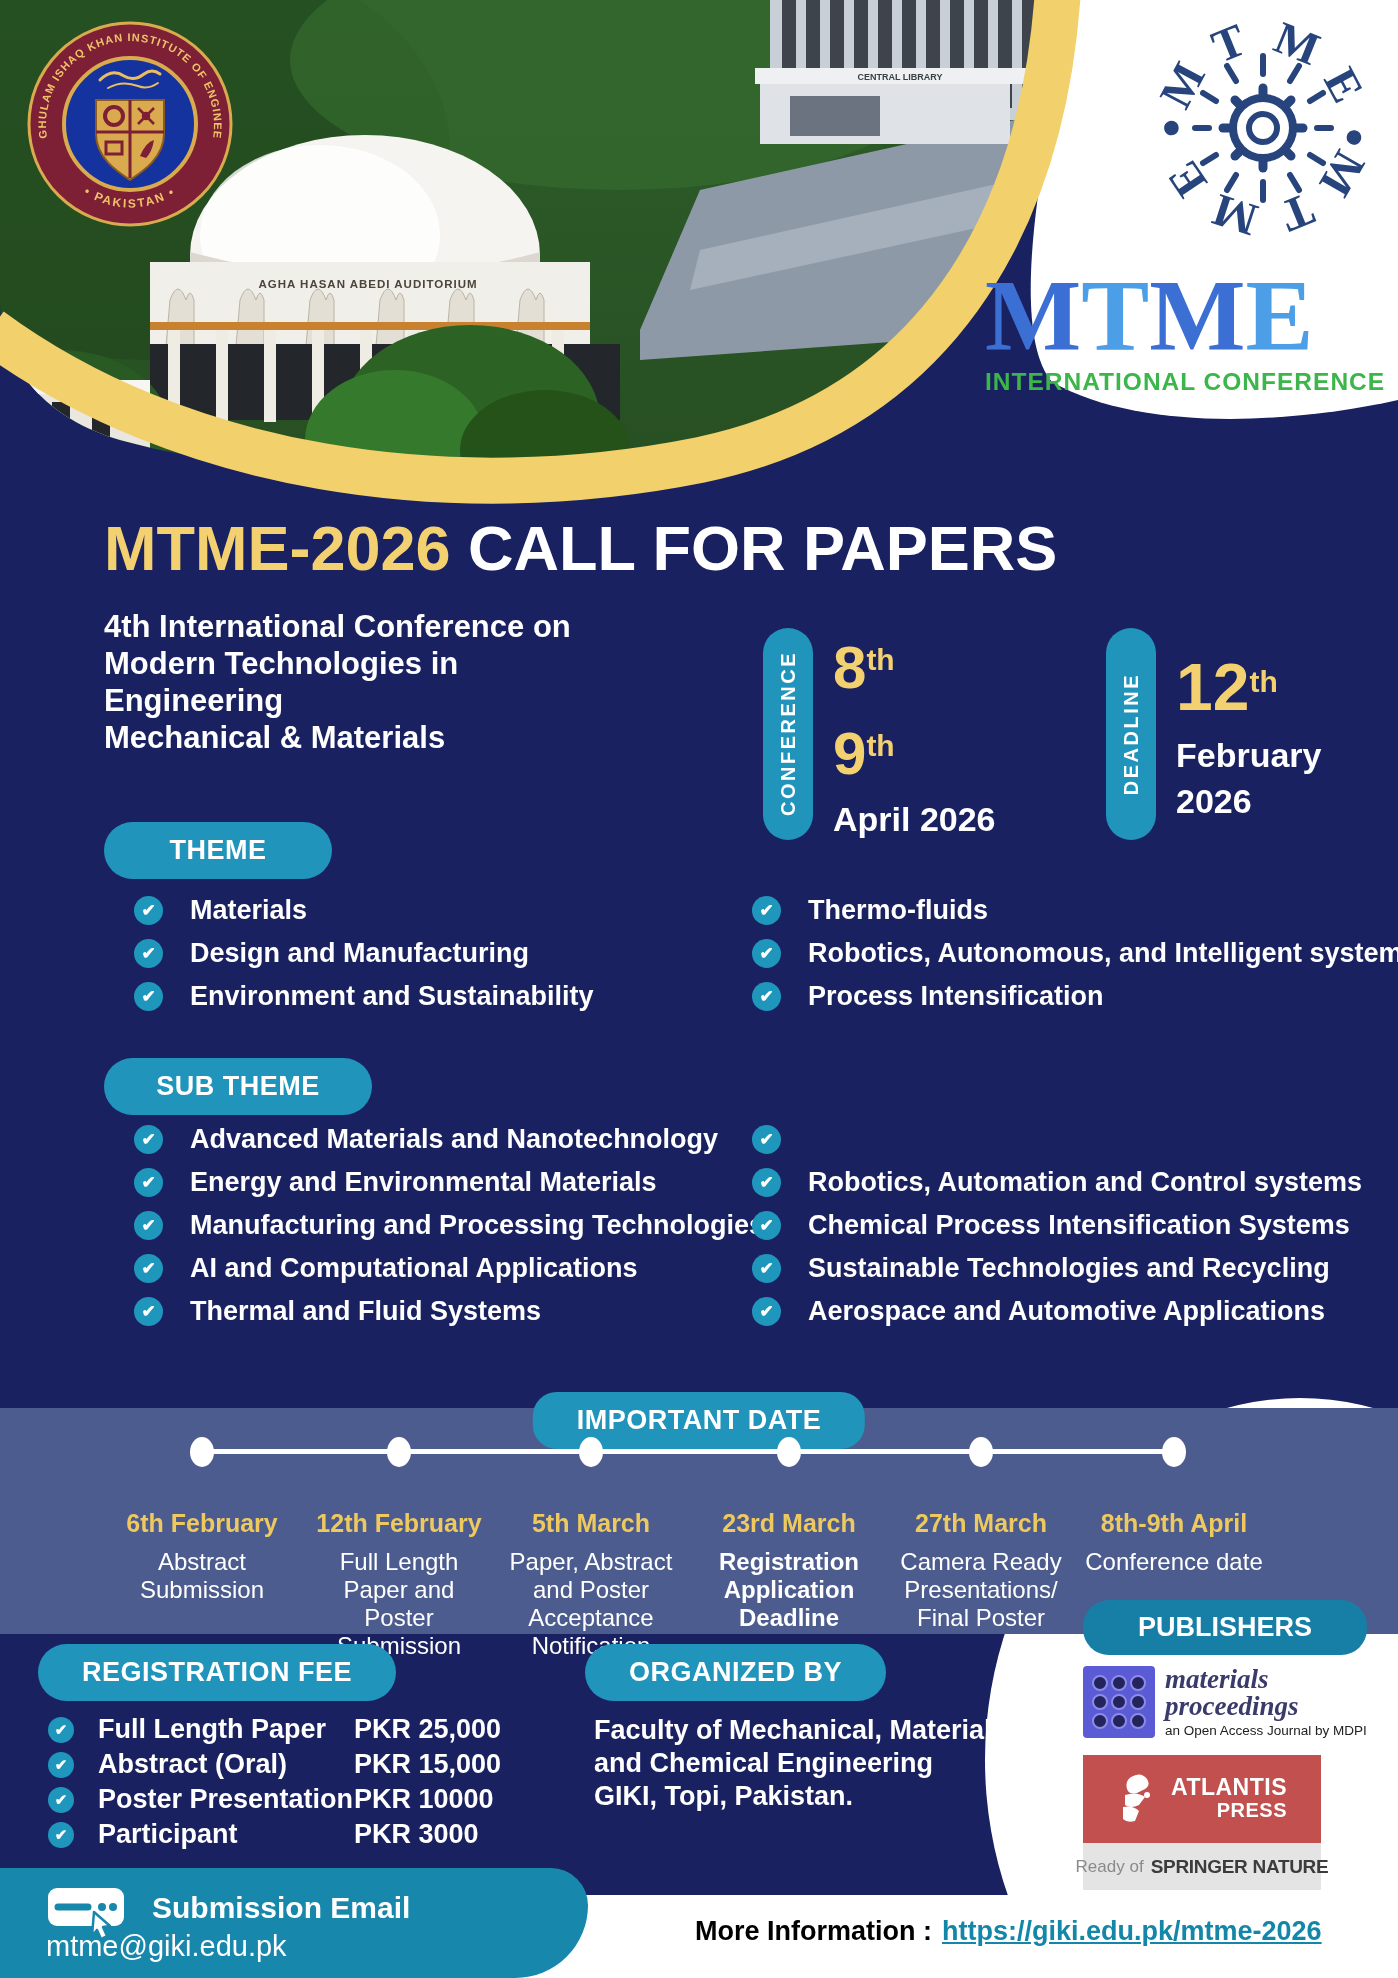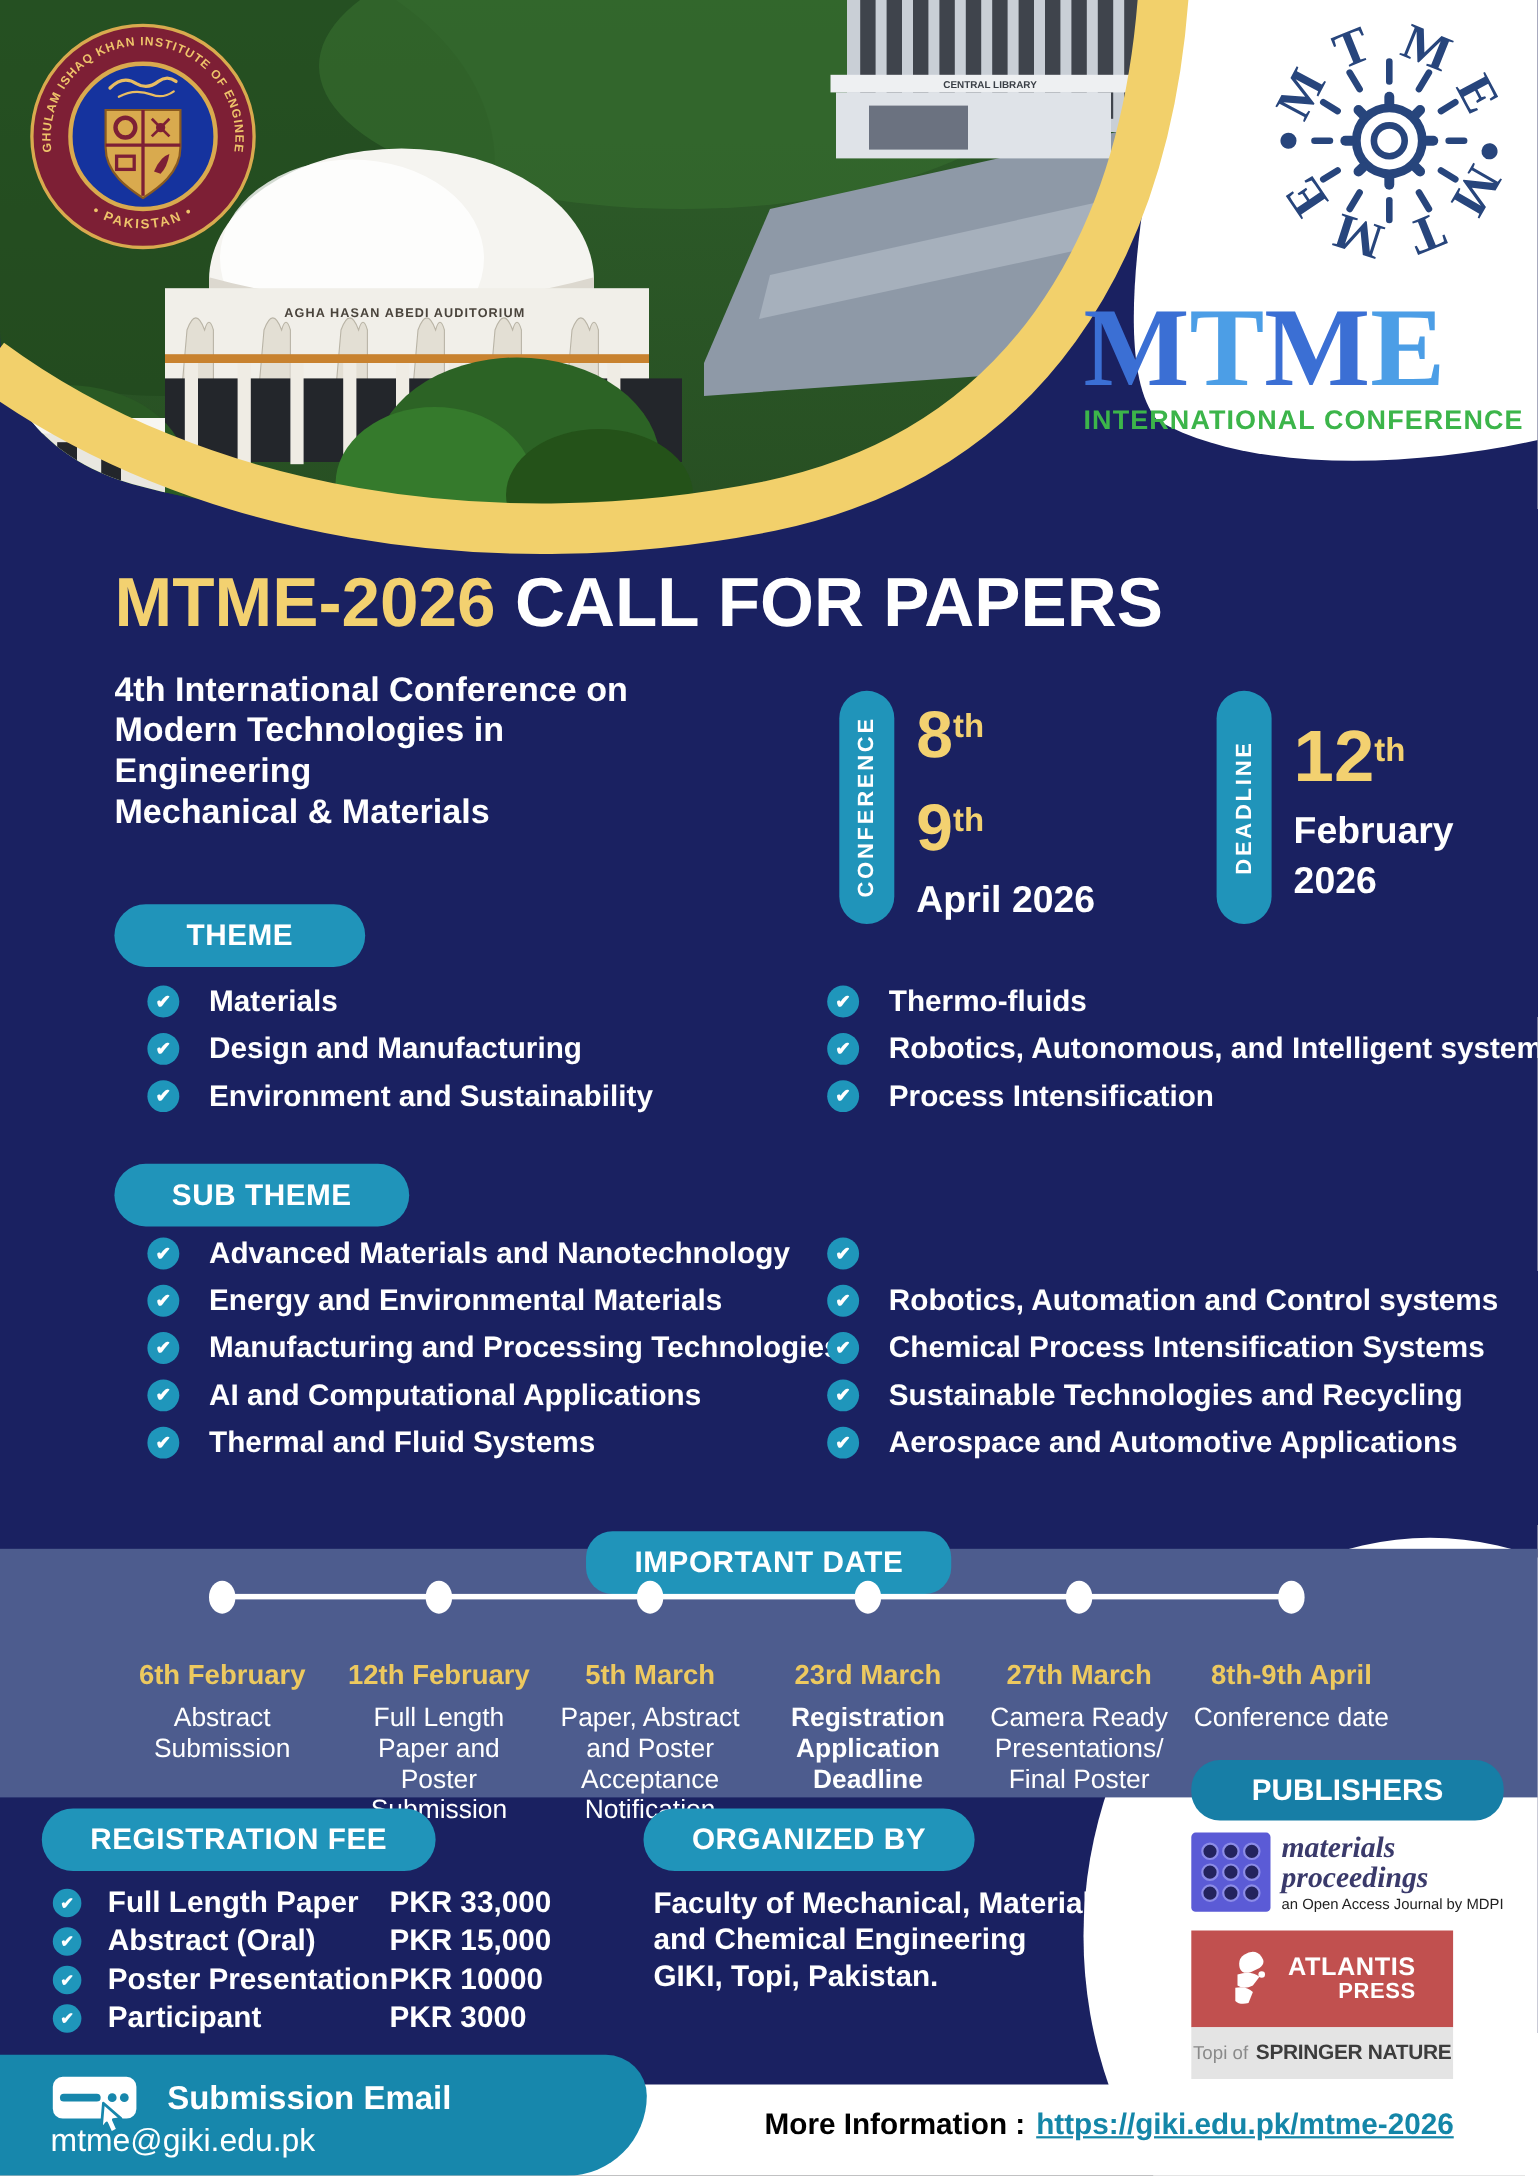--- a/index.html
+++ b/index.html
@@ -439,21 +439,21 @@
   <div class="t-col" style="left:1174px;">
     <div class="t-date">8th-9th April</div>
     <div class="t-desc">Conference date</div>
   </div>
 
   <div class="pill" style="left:38px;top:1644px;">REGISTRATION FEE</div>
   <div class="fee-list">
     <div class="fee-row">
         <span class="chk">✔</span>
         <span class="fee-label">Full Length Paper</span>
-        <span class="fee-amt">PKR 33,000</span>
+        <span class="fee-amt">PKR 25,000</span>
       </div>
     <div class="fee-row">
         <span class="chk">✔</span>
         <span class="fee-label">Abstract (Oral)</span>
         <span class="fee-amt">PKR 15,000</span>
       </div>
     <div class="fee-row">
         <span class="chk">✔</span>
         <span class="fee-label">Poster Presentation</span>
         <span class="fee-amt">PKR 10000</span>
@@ -502,21 +502,21 @@
         <circle cx="30" cy="22" r="3"></circle>
       </g>
     </svg>
     <div class="atl-txt">
       <span>ATLANTIS</span>
       <span class="l2">PRESS</span>
     </div>
   </div>
 
   <div class="springer">
-    <span class="spr-pre">Topi of</span>
+    <span class="spr-pre">Ready of</span>
     <span class="spr-name">SPRINGER NATURE</span>
   </div>
 
   <div class="submit-box"></div>
   <svg class="env-icon" width="96" height="58" viewBox="0 0 96 58">
     <rect x="2" y="2" width="76" height="38" rx="9" fill="#ffffff"></rect>
     <line x1="12" y1="21" x2="42" y2="21" stroke="#1787ac" stroke-width="7" stroke-linecap="round"></line>
     <circle cx="56" cy="21" r="4" fill="#1787ac"></circle>
     <circle cx="67" cy="21" r="4" fill="#1787ac"></circle>
     <path d="M48,26 l16,14 -7,1 4,9 -6,3 -4,-9 -5,6 z" fill="#ffffff" stroke="#1787ac" stroke-width="2.5" stroke-linejoin="round"></path>

